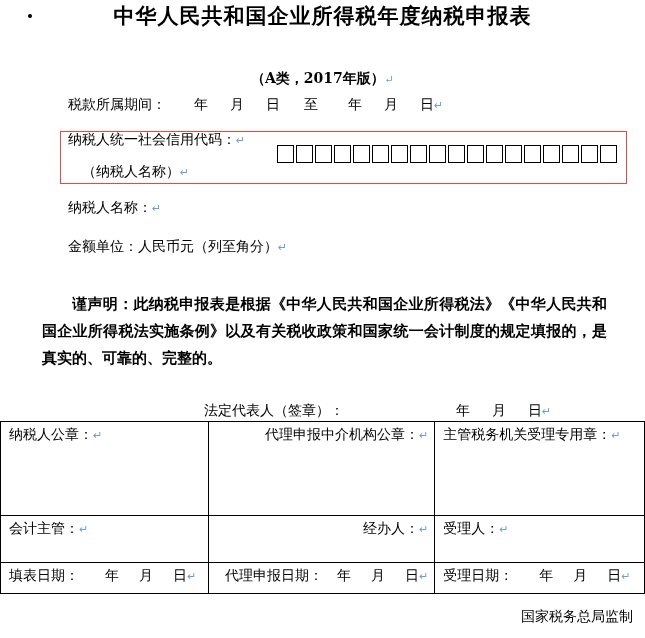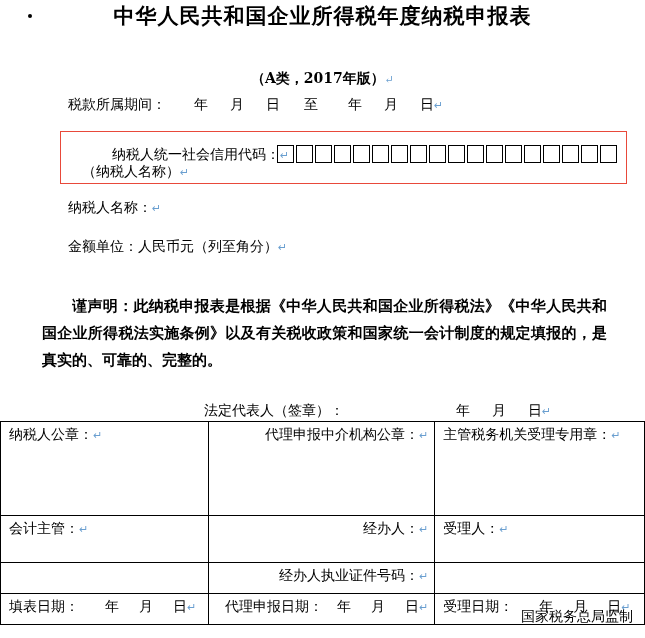--- a/index.html
+++ b/index.html
@@ -76,23 +76,22 @@
     left: 60px;
     top: 131px;
     width: 567px;
     height: 53px;
     border: 1.5px solid #e8493a;
     box-sizing: border-box;
   }
   .taxid-label {
     position: absolute;
     left: 68px;
-    top: 146px;
-    font-size: 14px;
-    margin-left: 44px;
+    top: 131px;
+    font-size: 14px;
   }
   .taxid-label2 {
     position: absolute;
     left: 82px;
     top: 163px;
     font-size: 14px;
   }
   .boxes {
     position: absolute;
     left: 277px;
@@ -120,21 +119,21 @@
   }
   .declaration {
     position: absolute;
     top: 292px;
     left: 42px;
     width: 565px;
     font-size: 15px;
     font-weight: bold;
     line-height: 27px;
     text-align: justify;
-    font-family: Liberation Sans, sans-serif;
+    font-family: Liberation Mono, monospace;
   }
   .declaration .indent { display: inline-block; width: 30px; }
 
   .legal-rep {
     position: absolute;
     top: 402px;
     left: 204px;
     font-size: 14px;
     white-space: nowrap;
   }
@@ -231,25 +230,20 @@
       <td class="col1 tall"><span>纳税人公章：</span><span class="pilcrow">↵</span></td>
       <td class="col2 tall"><span>代理申报中介机构公章：</span><span class="pilcrow">↵</span></td>
       <td class="col3 tall"><span>主管税务机关受理专用章：</span><span class="pilcrow">↵</span></td>
     </tr>
     <tr>
       <td class="col1 mid"><span>会计主管：</span><span class="pilcrow">↵</span></td>
       <td class="col2 mid2"><span>经办人：</span><span class="pilcrow">↵</span></td>
       <td class="col3 mid"><span>受理人：</span><span class="pilcrow">↵</span></td>
     </tr>
     <tr>
-      <td class="col1 mid2" style="border-top:none;"></td>
-      <td class="col2 mid2" style="border-top:none;"><span>经办人执业证件号码：</span><span class="pilcrow">↵</span></td>
-      <td class="col3 mid2" style="border-top:none;"></td>
-    </tr>
-    <tr>
       <td class="col1 last nowrap"><span>填表日期：</span><span class="gapA"></span><span>年</span><span class="gapB"></span><span>月</span><span class="gapC"></span><span>日</span><span class="pilcrow">↵</span></td>
       <td class="col2 last nowrap"><span>代理申报日期：</span><span class="gapD"></span><span>年</span><span class="gapB"></span><span>月</span><span class="gapC"></span><span>日</span><span class="pilcrow">↵</span></td>
       <td class="col3 last nowrap"><span>受理日期：</span><span class="gapA"></span><span>年</span><span class="gapB"></span><span>月</span><span class="gapC"></span><span>日</span><span class="pilcrow">↵</span></td>
     </tr>
   </tbody>
     </table>
 
   <div class="footer">国家税务总局监制</div>
 
 </div>

